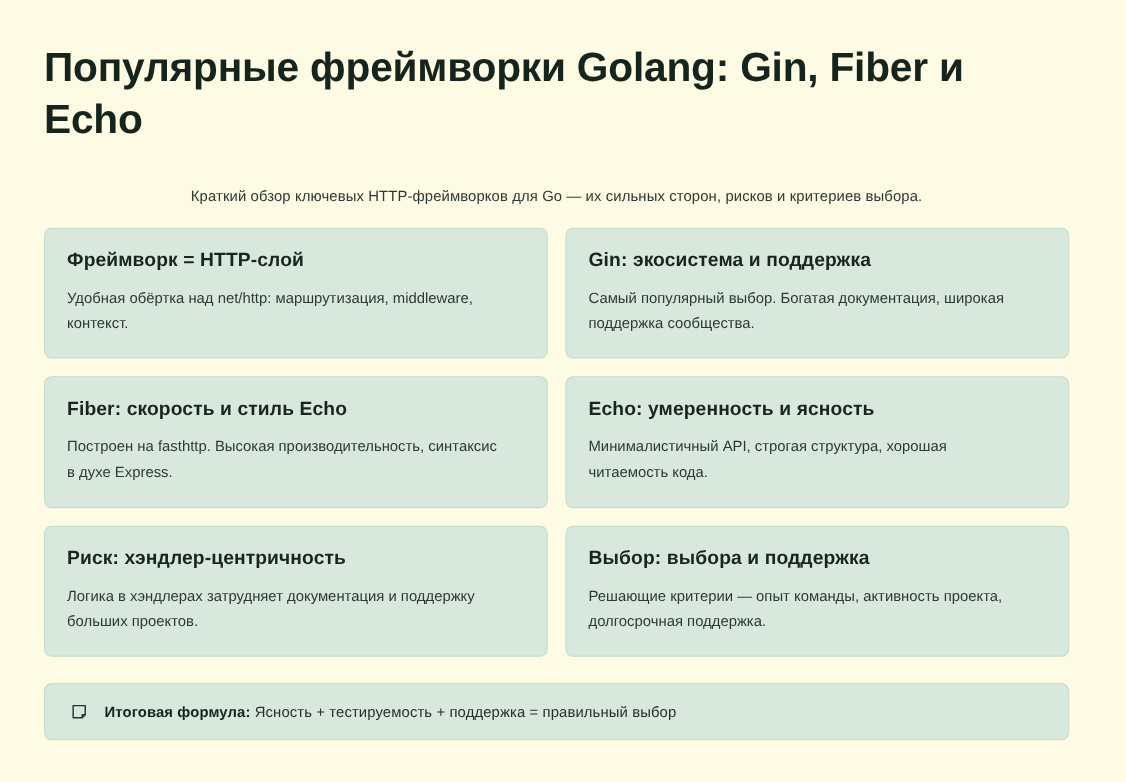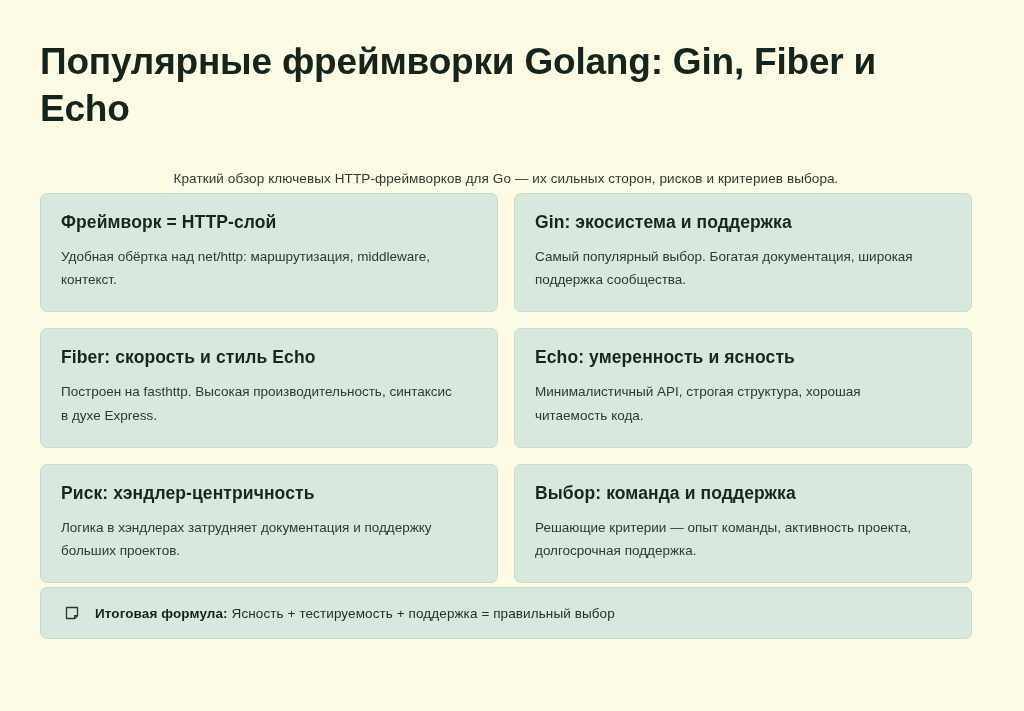--- a/index.html
+++ b/index.html
@@ -33,21 +33,21 @@
   }
   .subtitle {
     margin-top: 36px;
     font-size: 13.5px;
     line-height: 1.5;
     color: #2c3a33;
     letter-spacing: 0.1px;
     text-align: center;
   }
   .grid {
-    margin-top: 4px;
+    margin-top: 18px;
     display: grid;
     grid-template-columns: 1fr 1fr;
     grid-gap: 16px 16px;
   }
   .card {
     background: #d9e8dd;
     border: 1px solid #c6dccd;
     border-radius: 7px;
     padding: 18px 20px 20px 20px;
     box-sizing: border-box;
@@ -61,21 +61,21 @@
     letter-spacing: 0.1px;
   }
   .card-body {
     font-size: 13.5px;
     line-height: 1.72;
     color: #2b3a33;
     margin: 0;
     max-width: 400px;
   }
   .footer {
-    margin-top: 4px;
+    margin-top: 24px;
     background: #d9e8dd;
     border: 1px solid #c6dccd;
     border-radius: 7px;
     padding: 16px 22px;
     display: flex;
     align-items: center;
     gap: 14px;
     box-sizing: border-box;
   }
   .footer-icon {
@@ -127,21 +127,21 @@
       <div class="card-title">Echo: умеренность и ясность</div>
       <p class="card-body">Минималистичный API, строгая структура, хорошая читаемость кода.</p>
     </div>
 
     <div class="card">
       <div class="card-title">Риск: хэндлер-центричность</div>
       <p class="card-body">Логика в хэндлерах затрудняет документация и поддержку больших проектов.</p>
     </div>
 
     <div class="card">
-      <div class="card-title">Выбор: команда и поддержка</div>
+      <div class="card-title">Выбор: выбора и поддержка</div>
       <p class="card-body">Решающие критерии — опыт команды, активность проекта, долгосрочная поддержка.</p>
     </div>
 
   </div>
 
   <div class="footer">
     <span class="footer-icon">
       <svg width="16" height="16" viewBox="0 0 16 16" aria-hidden="true">
         <path d="M2.5 2.5h11v8.2l-2.8 2.8H2.5z" fill="none" stroke="#26352d" stroke-width="1.3" stroke-linejoin="round"></path>
         <path d="M13.5 10.7h-2.8v2.8" fill="none" stroke="#26352d" stroke-width="1.3" stroke-linejoin="round"></path>

